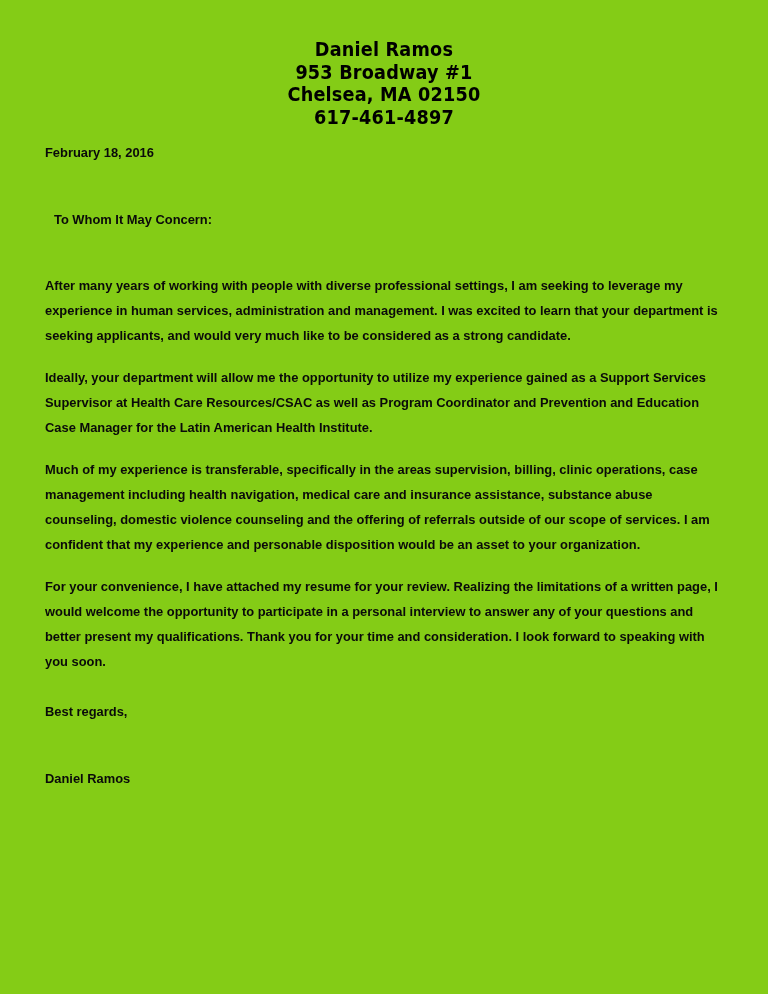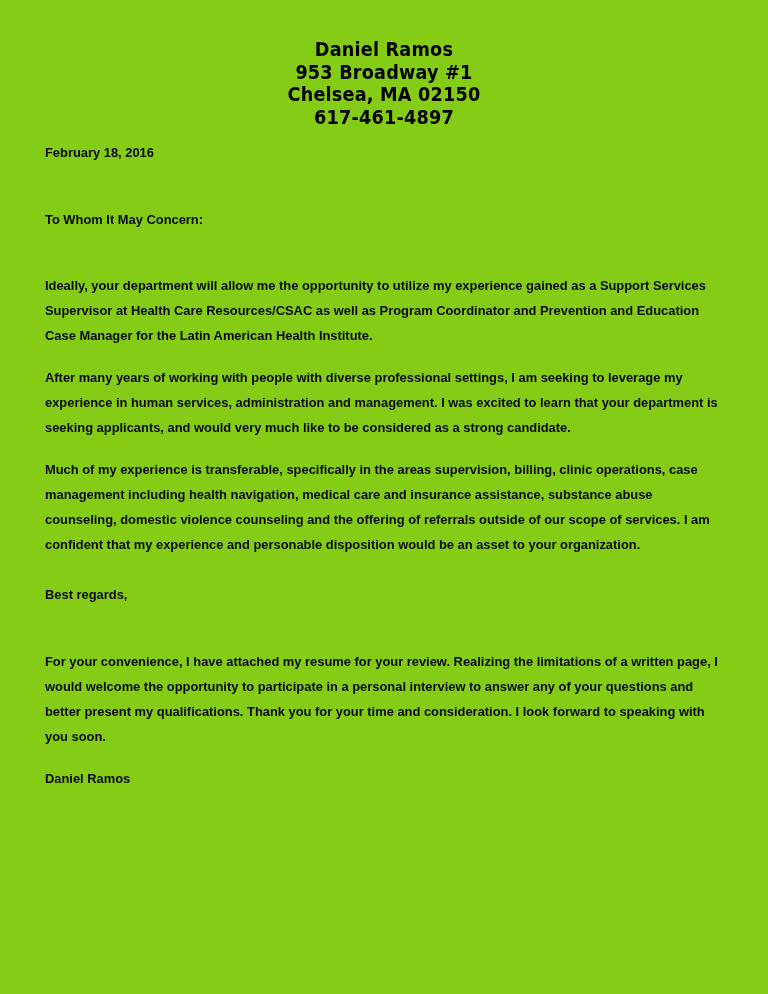--- a/index.html
+++ b/index.html
@@ -61,20 +61,21 @@
     margin: 0 0 25px 0;
     font-weight: bold;
   }
 
   .block.date {
     margin-bottom: 42px;
   }
 
   .block.salutation {
     margin-bottom: 41px;
+    margin-left: 9px;
   }
 
   .block.para {
     margin-bottom: 17px;
   }
 
   .block.closing {
     margin-top: 25px;
     margin-bottom: 42px;
   }
@@ -103,37 +104,37 @@
 
     <div class="block date">
       <p>February 18, 2016</p>
     </div>
 
     <div class="block salutation">
       <p>To Whom It May Concern:</p>
     </div>
 
     <div class="block para">
-      <p>Ideally, your department will allow me the opportunity to utilize my experience gained as a Support Services Supervisor at Health Care Resources/CSAC as well as Program Coordinator and Prevention and Education Case Manager for the Latin American Health Institute.</p>
+      <p>After many years of working with people with diverse professional settings, I am seeking to leverage my experience in human services, administration and management. I was excited to learn that your department is seeking applicants, and would very much like to be considered as a strong candidate.</p>
     </div>
 
     <div class="block para">
-      <p>After many years of working with people with diverse professional settings, I am seeking to leverage my experience in human services, administration and management. I was excited to learn that your department is seeking applicants, and would very much like to be considered as a strong candidate.</p>
+      <p>Ideally, your department will allow me the opportunity to utilize my experience gained as a Support Services Supervisor at Health Care Resources/CSAC as well as Program Coordinator and Prevention and Education Case Manager for the Latin American Health Institute.</p>
     </div>
 
     <div class="block para">
       <p>Much of my experience is transferable, specifically in the areas supervision, billing, clinic operations, case management including health navigation, medical care and insurance assistance, substance abuse counseling, domestic violence counseling and the offering of referrals outside of our scope of services. I am confident that my experience and personable disposition would be an asset to your organization.</p>
     </div>
 
+    <div class="block para">
+      <p>For your convenience, I have attached my resume for your review. Realizing the limitations of a written page, I would welcome the opportunity to participate in a personal interview to answer any of your questions and better present my qualifications. Thank you for your time and consideration. I look forward to speaking with you soon.</p>
+    </div>
+
     <div class="block closing">
       <p>Best regards,</p>
-    </div>
-
-    <div class="block para">
-      <p>For your convenience, I have attached my resume for your review. Realizing the limitations of a written page, I would welcome the opportunity to participate in a personal interview to answer any of your questions and better present my qualifications. Thank you for your time and consideration. I look forward to speaking with you soon.</p>
     </div>
 
     <div class="block signature">
       <p>Daniel Ramos</p>
     </div>
 
   </main>
 
 </div>
 

